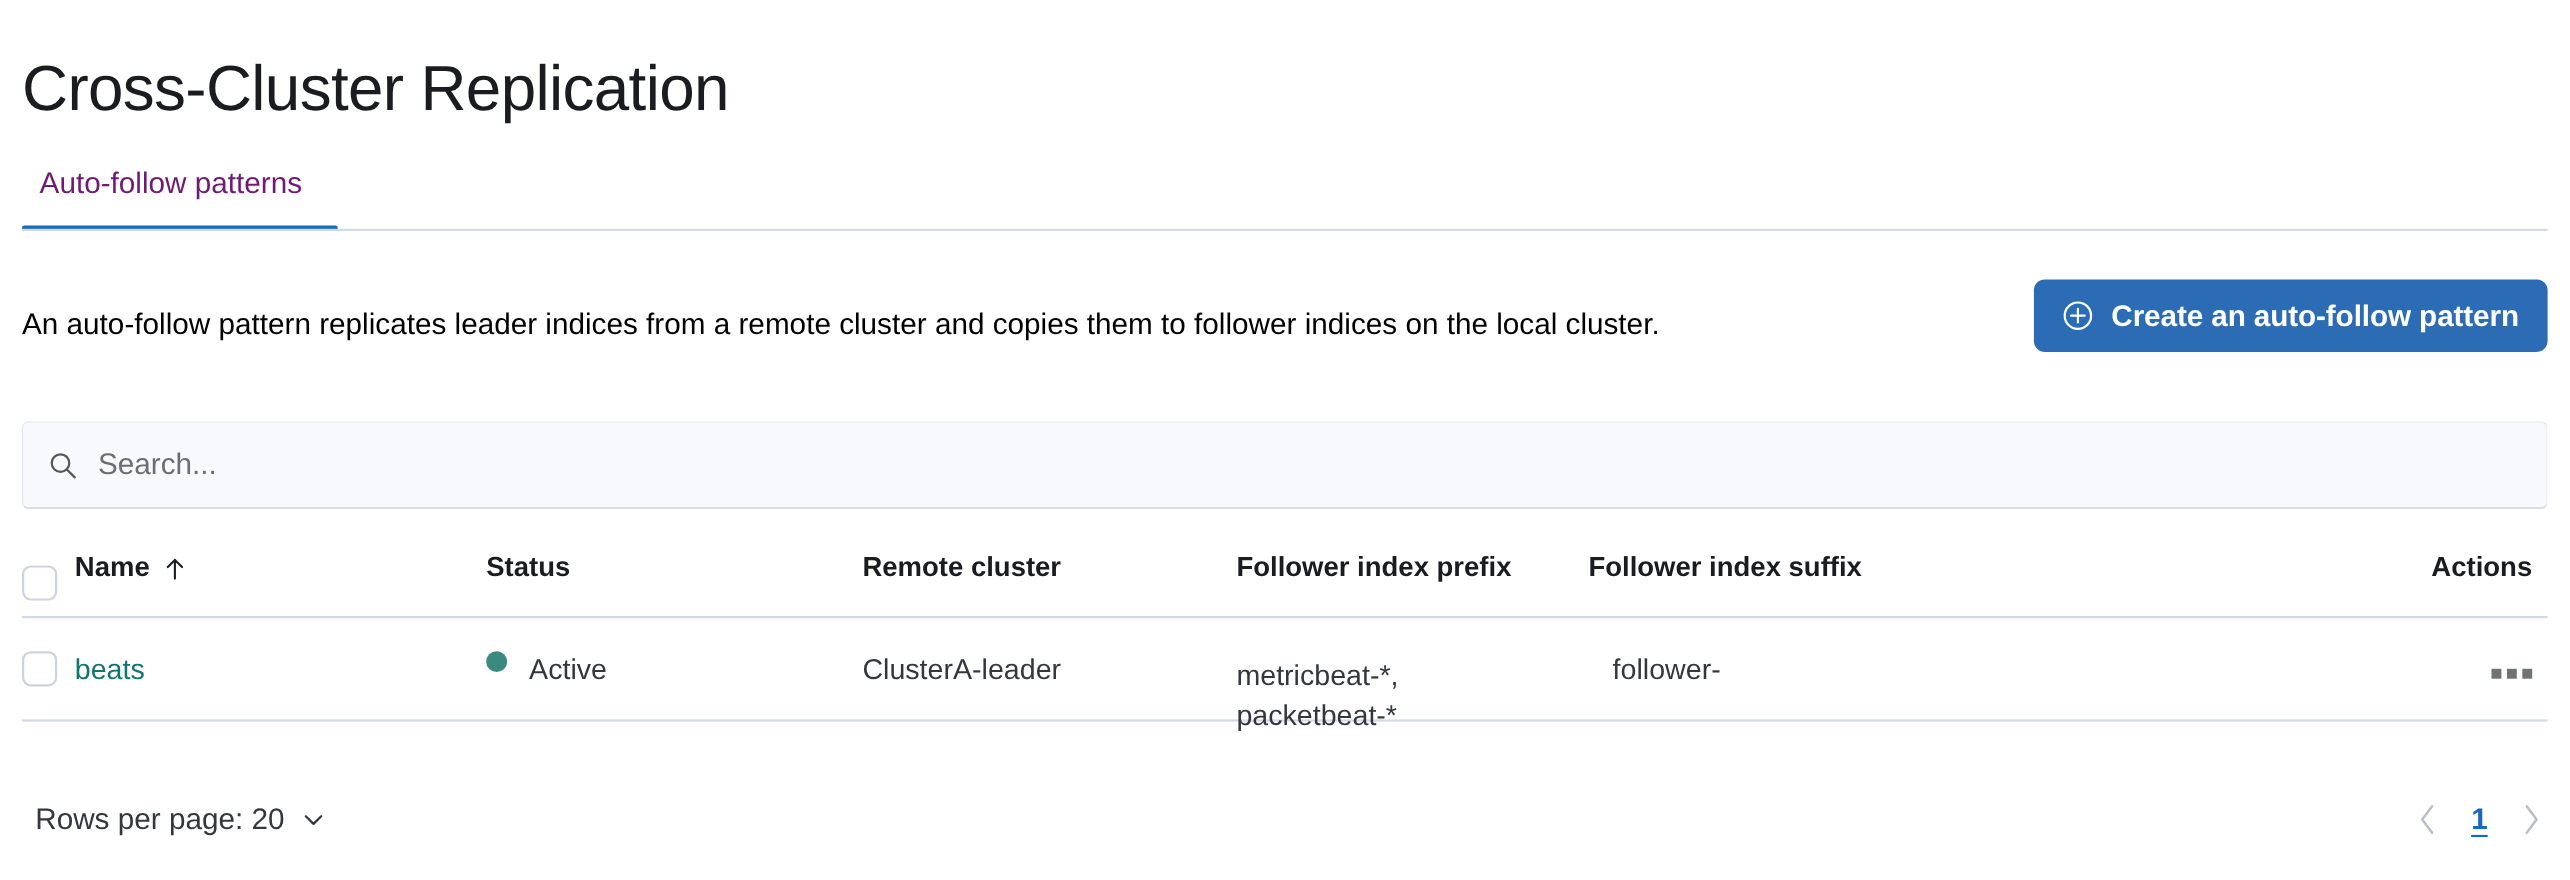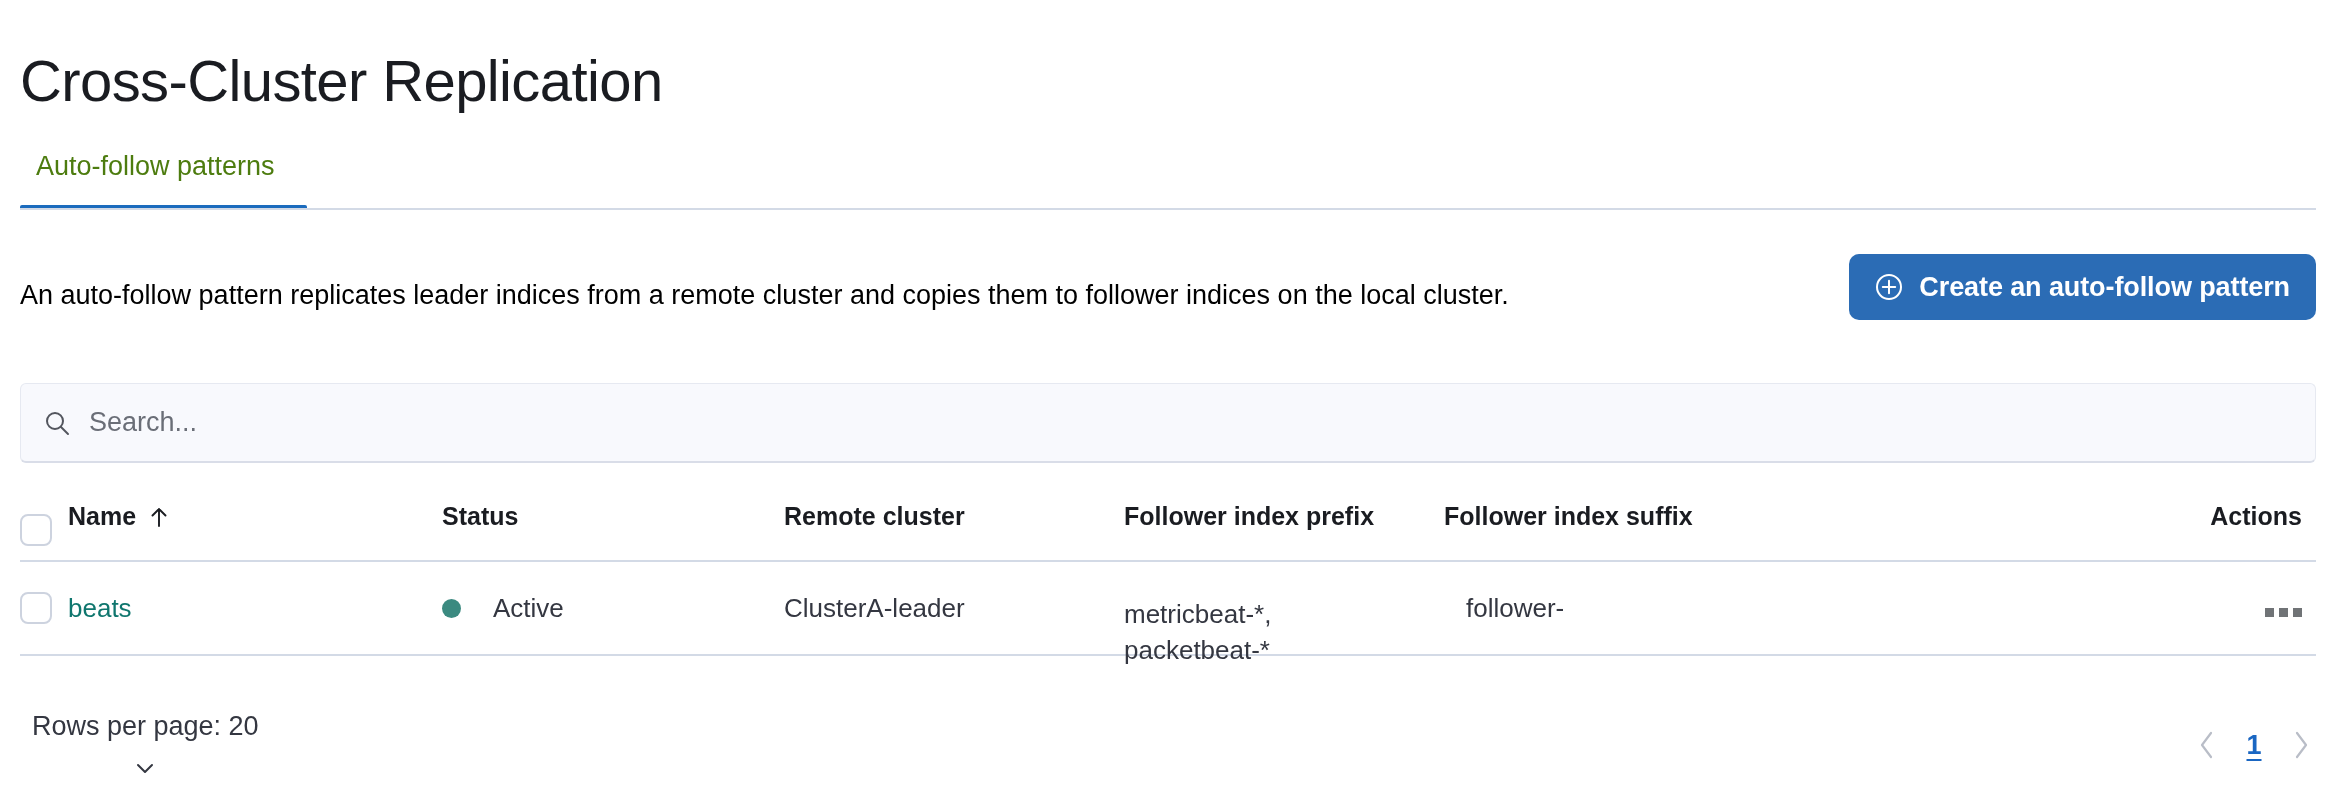--- a/index.html
+++ b/index.html
@@ -50,21 +50,21 @@
   .tab {
     position: relative;
     font-size: 27px;
     line-height: 32px;
     padding: 0 32px 28px 32px;
     color: #26282d;
     cursor: pointer;
     white-space: nowrap;
   }
   .tab:first-child { padding-left: 16px; }
-  .tab.active { color: #4d7c0f; }
+  .tab.active { color: #701a75; }
   .tab.active::after {
     content: "";
     position: absolute;
     left: 0;
     right: 0;
     bottom: 0;
     height: 5px;
     background: #1b6bbd;
     border-radius: 2px;
   }
@@ -207,21 +207,21 @@
     gap: 12px;
     cursor: pointer;
   }
   .sort-arrow { width: 22px; height: 24px; display: inline-flex; }
 
   .link {
     color: #0f766e;
     cursor: pointer;
   }
 
-  .status-cell { display: flex; align-items: center; gap: 32px; }
+  .status-cell { display: flex; align-items: flex-start; gap: 20px; }
   .status-dot {
     width: 19px; height: 19px;
     border-radius: 50%;
     flex: 0 0 19px;
   }
 
   .multi-line { line-height: 36px; margin-top: 48px; }
 
   .actions-btn {
     display: inline-flex;
@@ -248,21 +248,20 @@
     height: 60px;
   }
   .rows-per-page {
     display: inline-flex;
     align-items: center;
     gap: 14px;
     font-size: 27px;
     color: #343741;
     cursor: pointer;
     padding-left: 12px;
-    flex-direction: column;
   }
   .chev-down { width: 24px; height: 24px; display: inline-flex; color: #343741; }
 
   .pager {
     display: inline-flex;
     align-items: center;
     gap: 26px;
     padding-right: 4px;
   }
   .pager-arrow {

